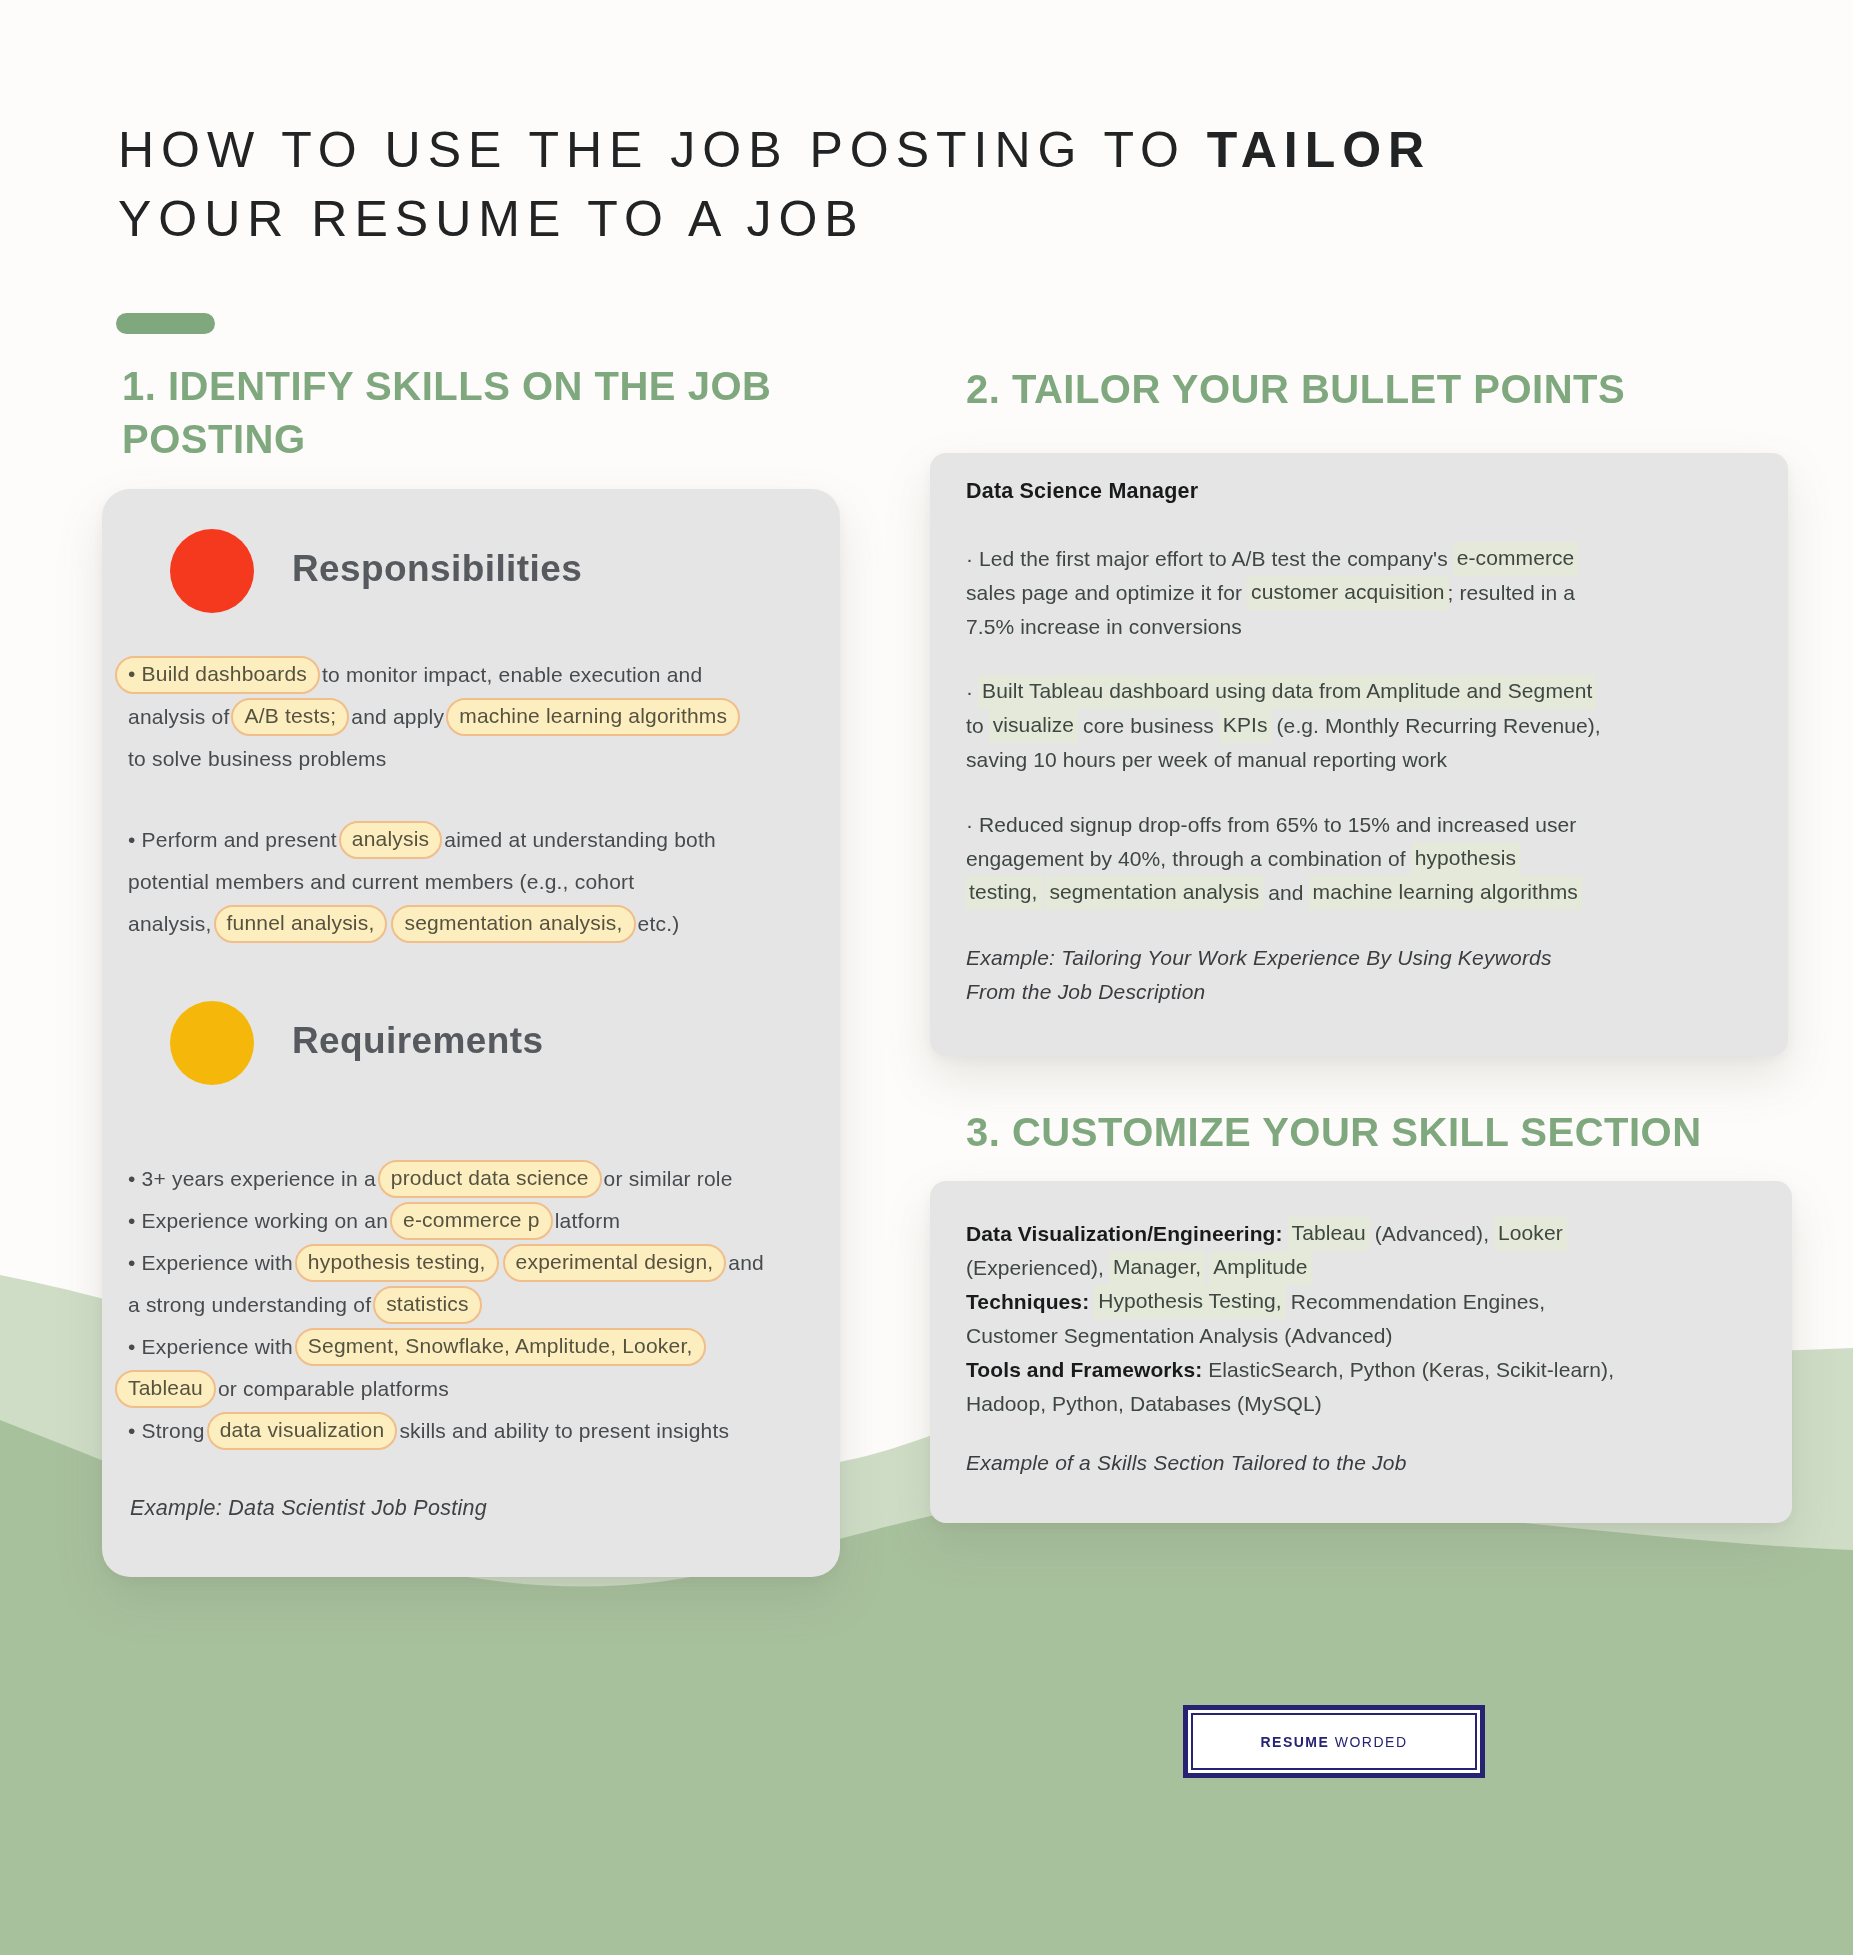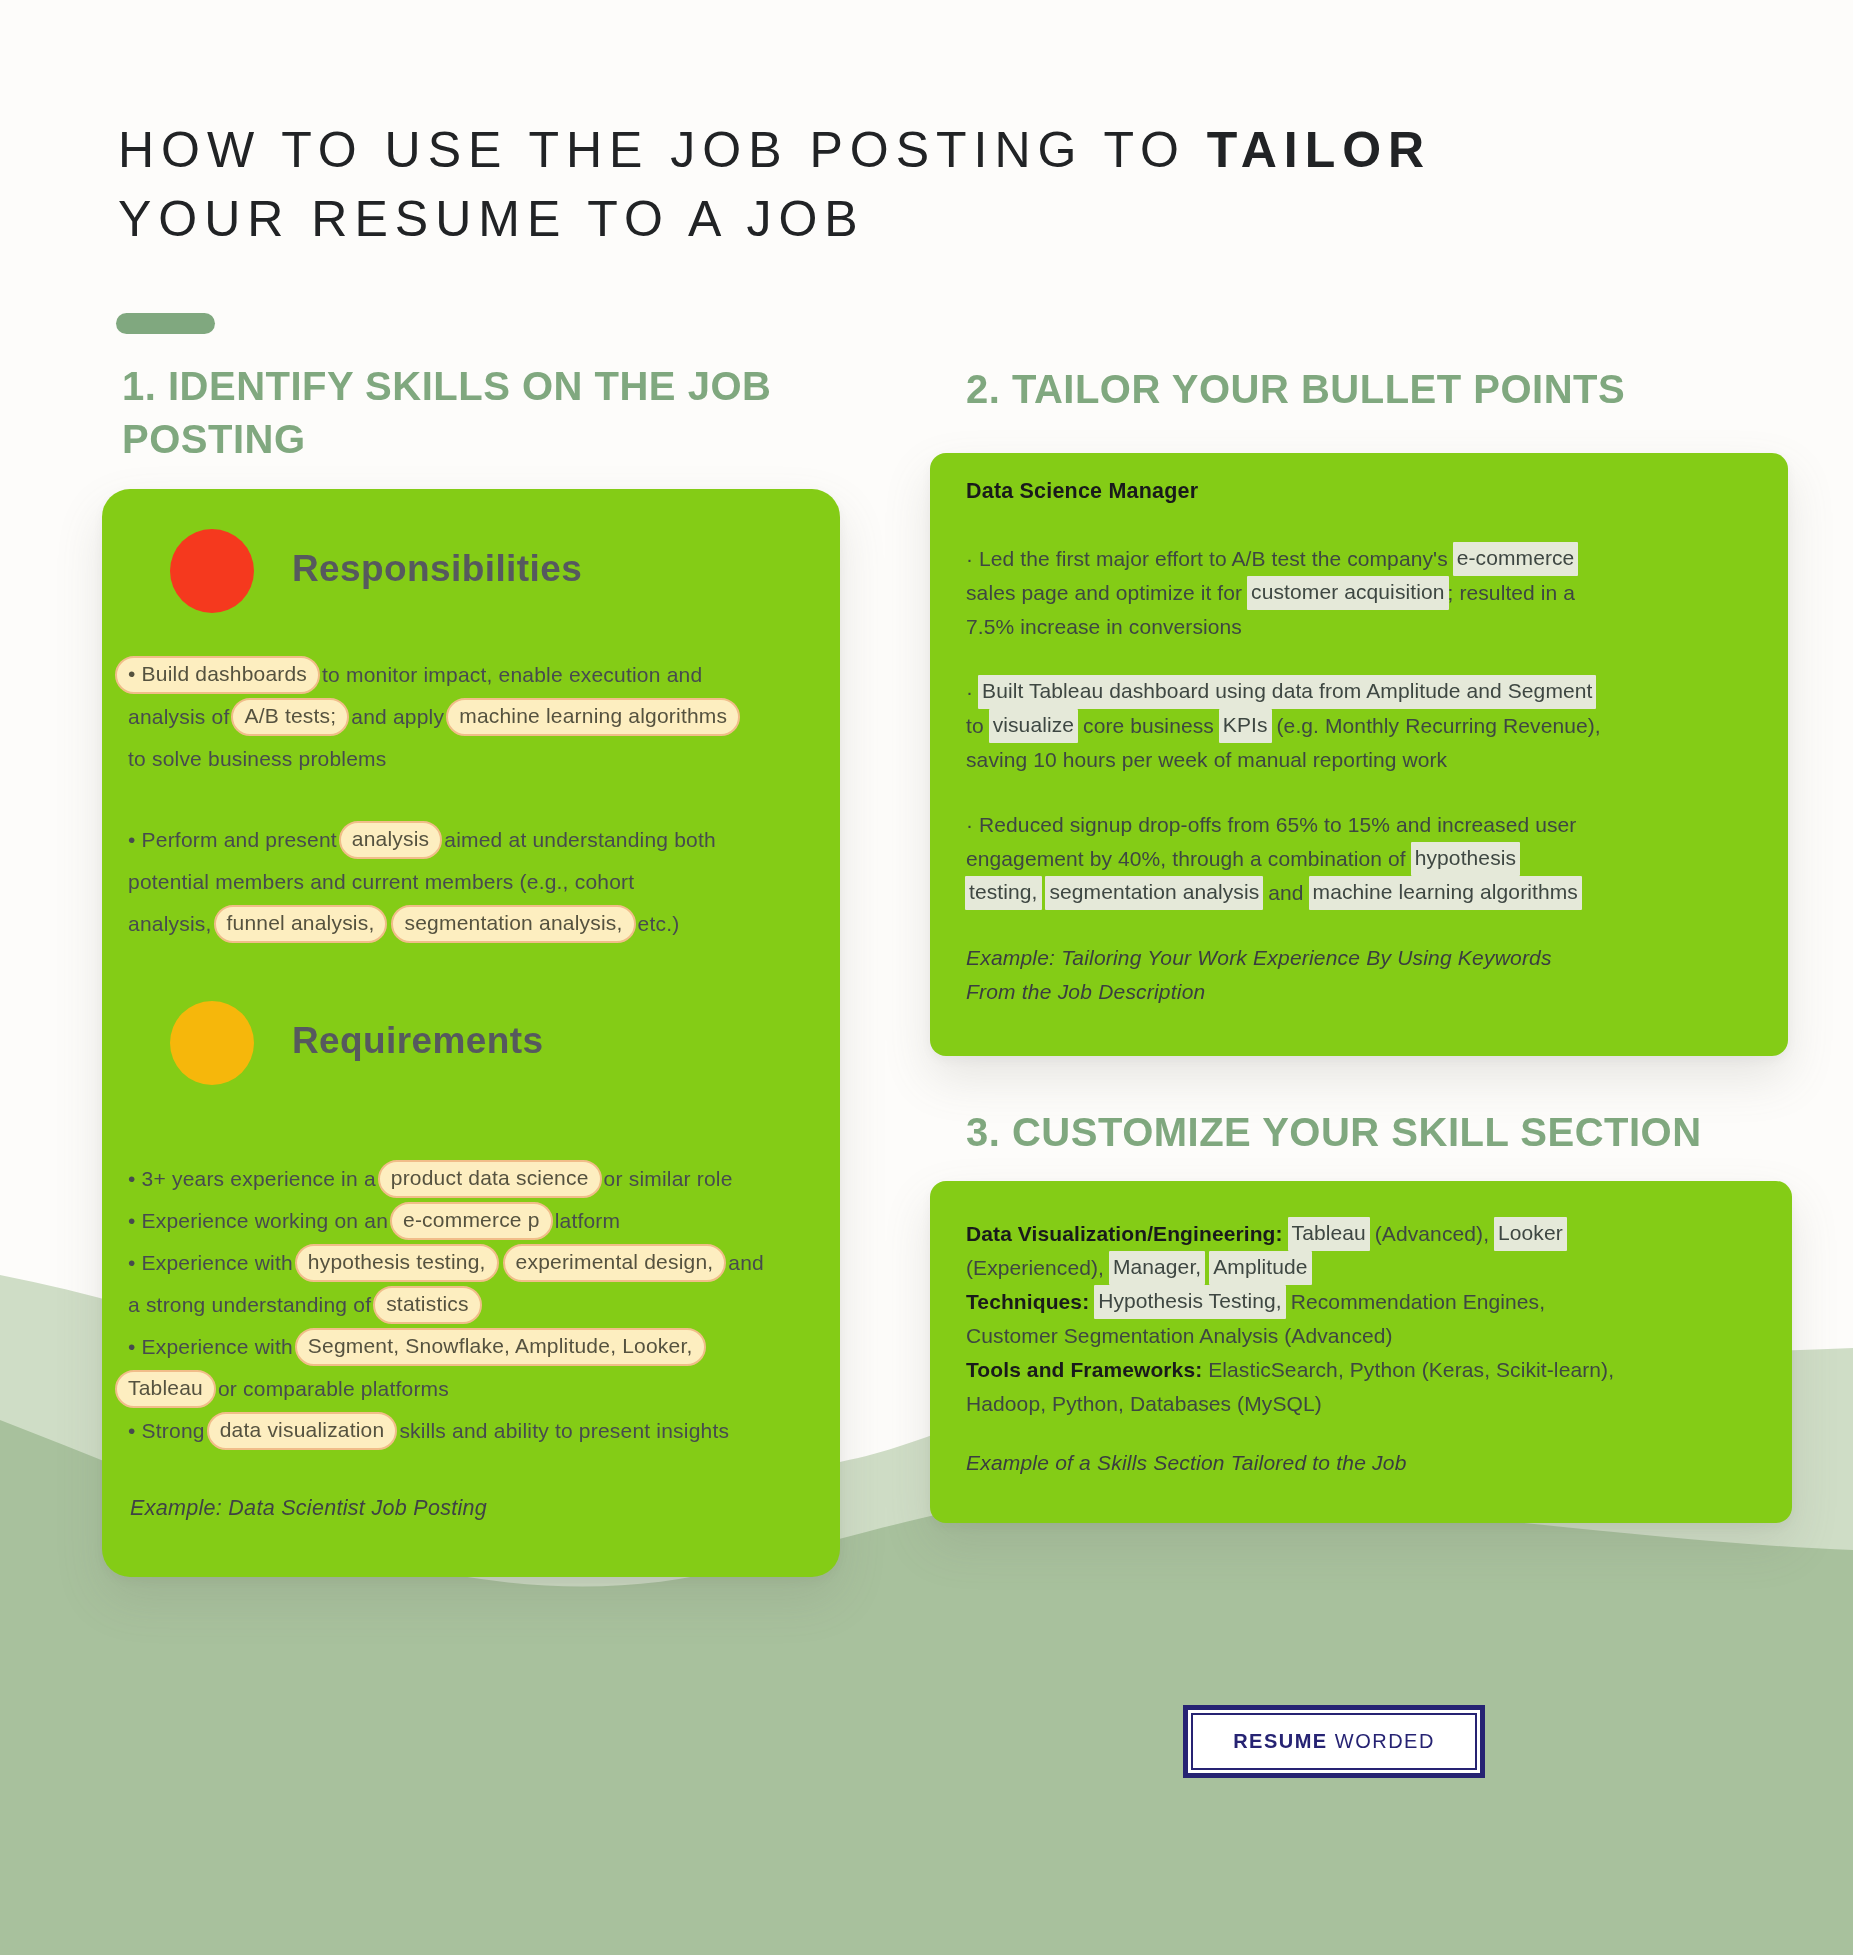--- a/index.html
+++ b/index.html
@@ -42,21 +42,21 @@
     position:absolute;z-index:2;
     font-size:40px;line-height:53px;font-weight:700;
     letter-spacing:0.5px;color:var(--accent-green);
   }
   .sec1{left:122px;top:360px;width:720px;}
   .sec2{left:966px;top:363px;width:860px;}
   .sec3{left:966px;top:1106px;width:860px;}
 
   
   .card{
-    position:absolute;z-index:2;background:#84cc16;
+    position:absolute;z-index:2;background:#e5e5e5;
     box-shadow:0 22px 48px rgba(110,110,100,0.16),0 4px 12px rgba(0,0,0,0.04);
   }
   .card1{left:102px;top:489px;width:738px;height:1088px;border-radius:28px;}
   .card2{left:930px;top:453px;width:858px;height:603px;border-radius:16px;}
   .card3{left:930px;top:1181px;width:862px;height:342px;border-radius:16px;text-align:right;}
 
   .dot{position:absolute;border-radius:50%;}
   .dot-red{left:68px;top:40px;width:84px;height:84px;background:var(--circle-red);}
   .dot-yellow{left:68px;top:512px;width:84px;height:84px;background:var(--circle-yellow);}
   .card1-heading{
@@ -113,21 +113,21 @@
 
   
   .badge{
     position:absolute;left:1183px;top:1705px;width:302px;height:73px;z-index:3;
     background:#ffffff;border:5px solid var(--navy);
   }
   .badge-inner{
     position:absolute;left:3px;right:3px;top:3px;bottom:3px;
     border:2px solid var(--navy);
     display:flex;align-items:center;justify-content:center;
-    color:var(--navy);font-size:20px;letter-spacing:1.5px;white-space:pre;
+    color:var(--navy);font-size:14px;letter-spacing:1.5px;white-space:pre;
   }
   .badge-inner b{font-weight:700;}
 </style>
 </head>
 <body>
 
 <div class="page">
 
   <svg class="bg-waves" viewBox="0 0 1853 1955" preserveAspectRatio="none" aria-hidden="true">
     <path fill="#cfddc6" d="M0,1275 C230,1320 420,1415 640,1458 C840,1497 920,1430 1020,1406 C1210,1362 1480,1362 1853,1348 L1853,1955 L0,1955 Z"></path>

